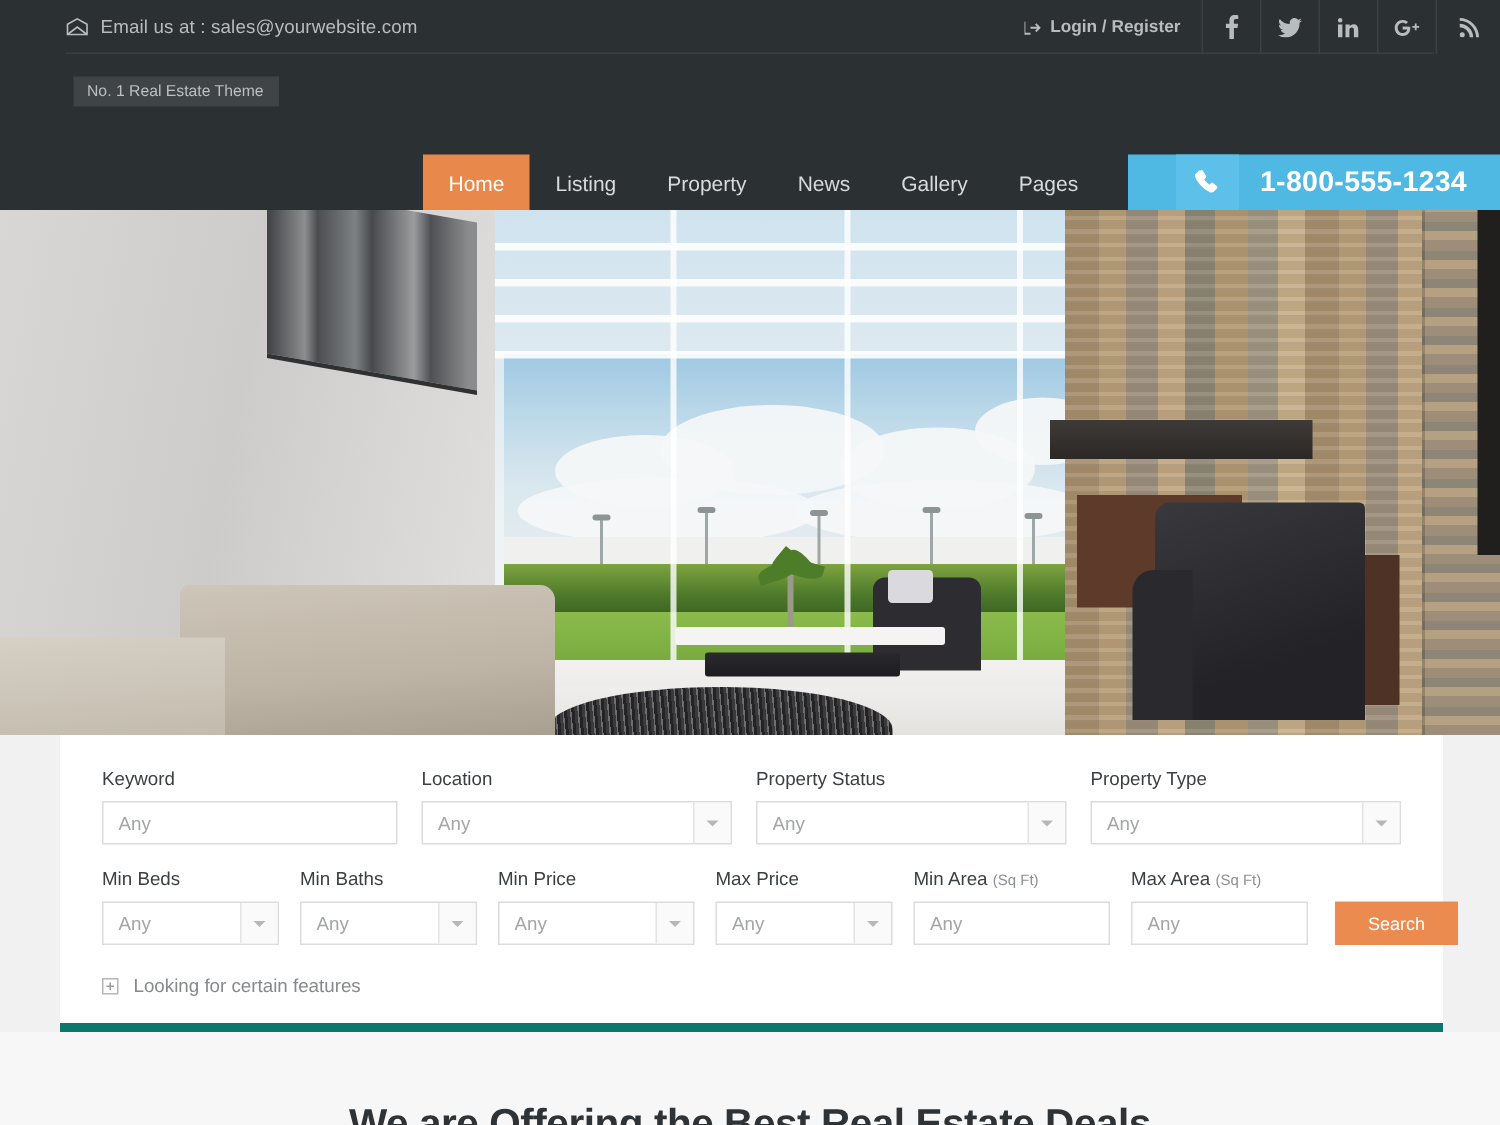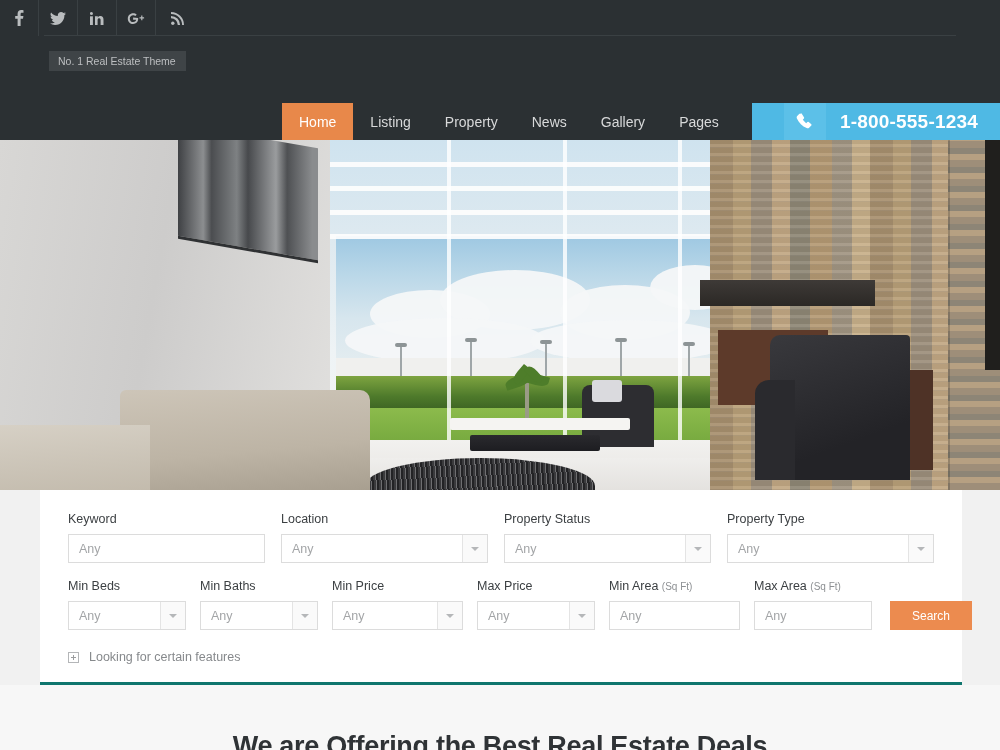--- a/index.html
+++ b/index.html
@@ -148,21 +148,21 @@
   .hero-caption {
     position: absolute; left: 40px; top: 271px; width: 380px;
     background: rgba(255,255,255,.88); padding: 18px 22px 18px 20px; z-index: 20;
   }
   .hero-title { font-size: 21px; color: #2f3336; font-weight: normal; letter-spacing: -.2px; line-height: 1.25; }
 
   
   .panel-wrap { background: #f1f1f1; padding-top: 0; }
   .search-panel {
     margin: 0 38px 0 40px; width: 922px; background: #fff;
-    padding: 22px 28px 18px 28px; border-bottom: 3px solid #0f766e;
+    padding: 22px 28px 18px 28px; border-bottom: 6px solid #0f766e;
   }
   .field-row { display: flex; }
   .field { margin-right: 16px; }
   .field-label { font-size: 12.5px; color: #3b3f42; margin-bottom: 8px; display: block; }
   .field-label .unit { font-size: 10px; color: #8d9093; }
   .input-box {
     height: 29px; border: 1px solid #dcdcdc; background: #fff;
     display: flex; align-items: stretch; overflow: hidden;
   }
   .input-box input {
@@ -192,21 +192,39 @@
   .features-text { font-size: 12.5px; color: #86898c; }
 
   
   .bottom-section { background: #f7f7f7; padding-top: 46px; text-align: center; height: 100px; }
   .bottom-heading { font-size: 27px; color: #2f3336; font-weight: bold; letter-spacing: -.3px; }
 </style>
 </head>
 <body>
 
 <div class="topbar">
+  <div class="topbar-left">
+    <span class="email-icon">
+      <svg width="15" height="12" viewBox="0 0 15 12">
+        <path d="M1 4.2 L7.5 0.6 L14 4.2 L14 11 L1 11 Z" fill="none" stroke="#b9bcbe" stroke-width="1.1"></path>
+        <path d="M1 11 L7.5 6 L14 11" fill="none" stroke="#b9bcbe" stroke-width="1.1"></path>
+      </svg>
+    </span>
+    <span class="topbar-email">Email us at : sales@yourwebsite.com</span>
+  </div>
   <div class="topbar-right">
+    <div class="login-item">
+      <span class="login-icon">
+        <svg width="11" height="11" viewBox="0 0 11 11">
+          <path d="M0 1.5 L0 9.5 L4 9.5" fill="none" stroke="#b9bcbe" stroke-width="1.2"></path>
+          <path d="M4 5.5 L10 5.5 M7.5 3 L10 5.5 L7.5 8" fill="none" stroke="#b9bcbe" stroke-width="1.2"></path>
+        </svg>
+      </span>
+      <span>Login / Register</span>
+    </div>
     <div class="social-item">
       <svg width="9" height="16" viewBox="0 0 9 16">
           <path d="M5.6 16V8.7h2.4l.4-2.8H5.6V4.1c0-.8.2-1.4 1.4-1.4H8.5V.2C8.2.15 7.3 0 6.2 0 4 0 2.6 1.3 2.6 3.8v2.1H.2v2.8h2.4V16z" fill="#b9bcbe"></path>
         </svg>
     </div>
     <div class="social-item">
       <svg width="16" height="13" viewBox="0 0 16 13">
           <path d="M16 1.6c-.6.26-1.2.43-1.9.5.68-.4 1.2-1.05 1.45-1.8-.64.38-1.35.65-2.1.8A3.28 3.28 0 0 0 11.06 0C9.25 0 7.78 1.47 7.78 3.28c0 .26.03.5.08.75A9.3 9.3 0 0 1 1.1.6 3.27 3.27 0 0 0 2.12 4.98 3.25 3.25 0 0 1 .64 4.57v.04c0 1.59 1.13 2.92 2.63 3.22a3.3 3.3 0 0 1-1.48.06 3.29 3.29 0 0 0 3.07 2.28A6.59 6.59 0 0 1 0 11.53a9.29 9.29 0 0 0 5.03 1.47c6.04 0 9.34-5 9.34-9.34l-.01-.42A6.66 6.66 0 0 0 16 1.6z" fill="#b9bcbe"></path>
         </svg>
     </div>

